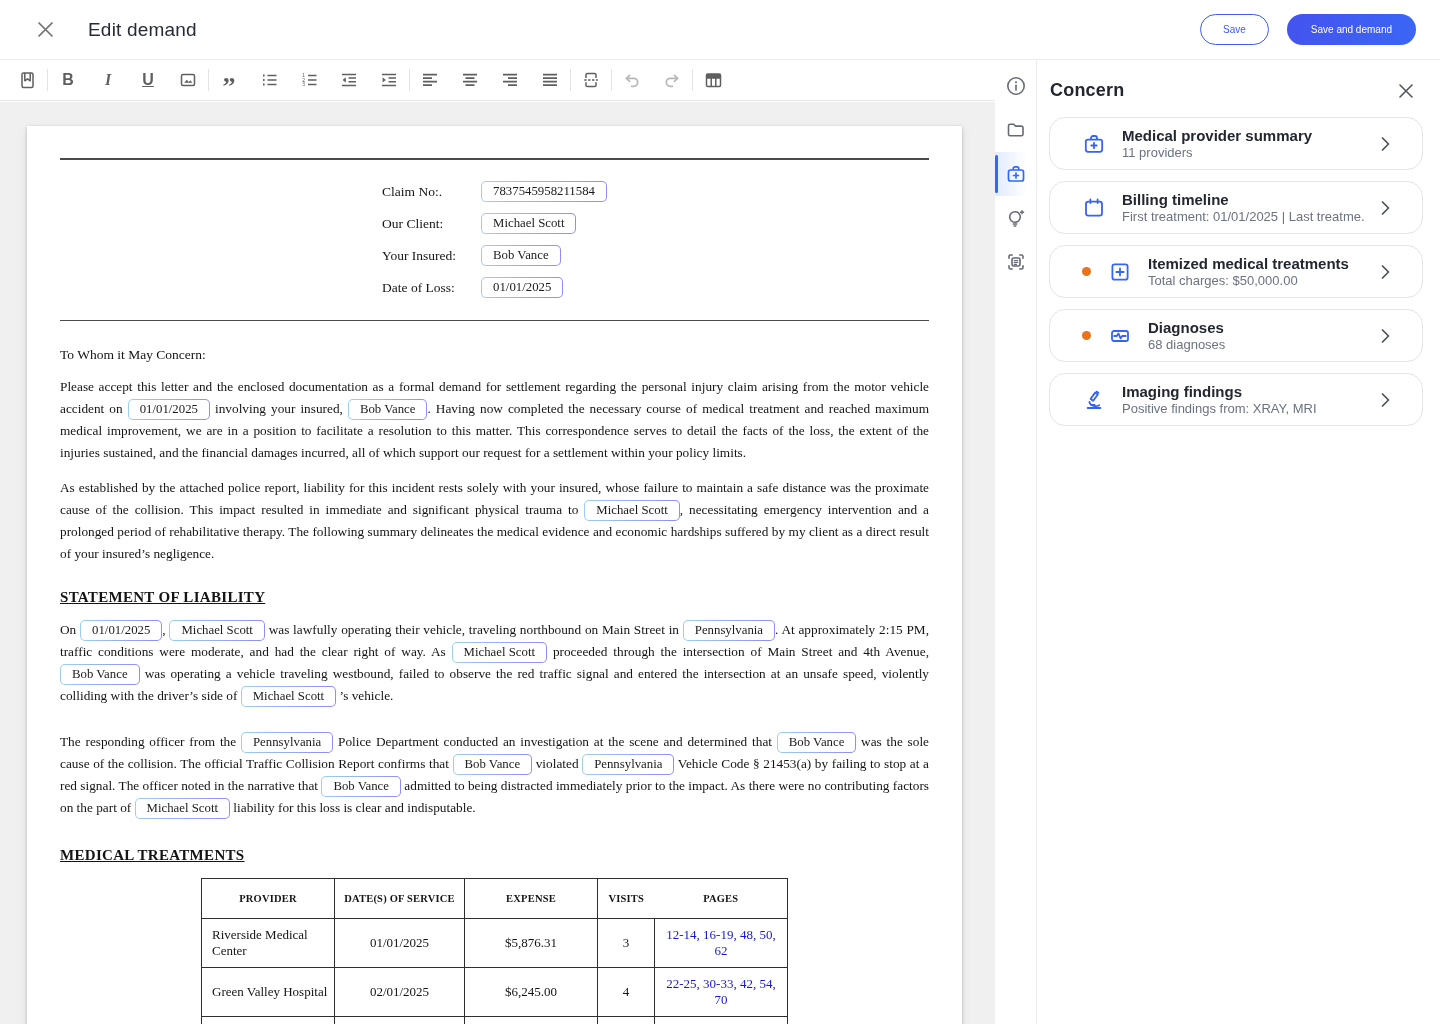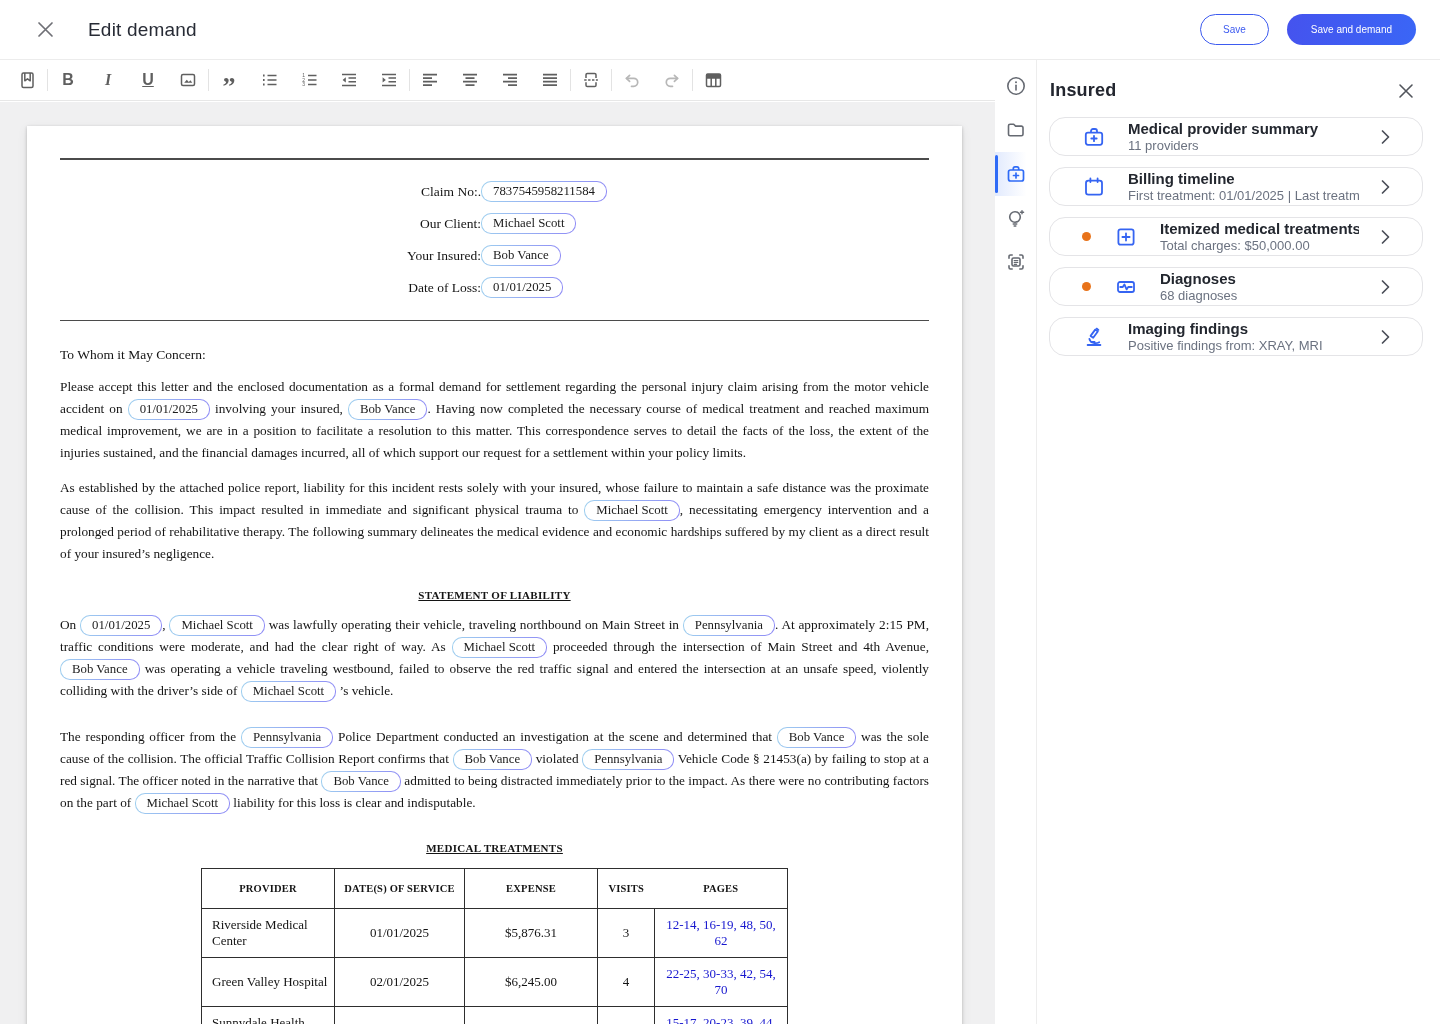--- a/index.html
+++ b/index.html
@@ -27,30 +27,30 @@
 
   
   .canvas { position:absolute; top:102px; left:0; width:995px; height:922px; background:#f0f0f1; overflow:hidden; }
   .page { position:absolute; top:24px; left:27px; width:935px; height:1160px; background:#fff;
     box-shadow:0 1px 3px rgba(0,0,0,.22), 0 3px 10px rgba(0,0,0,.08);
     padding:32px 33px; font-family:"Liberation Serif","DejaVu Serif",serif; color:#141414; }
   .rule { height:1.5px; background:#4b4b4b; }
   .rule2 { margin-top:16px; }
 
   .claim-block { width:fit-content; margin:16px auto 0; display:flex; flex-direction:column; }
-  .claim-row { display:flex; align-items:center; height:32px;text-align:right; }
+  .claim-row { display:flex; align-items:center; height:32px; }
   .claim-label { width:99px; font-size:13.5px; }
-  .token { display:inline-block; border:1.5px solid transparent; border-radius:10px; padding:1px 11px;
+  .token { display:inline-block; border:1.5px solid transparent; border-radius:5px; padding:1px 11px;
     background:linear-gradient(#fff,#fff) padding-box, linear-gradient(100deg,#9ed0ef,#8f8bf6) border-box;
     font-size:12.8px; line-height:17px; color:#1c1c1c; white-space:nowrap; cursor:pointer; }
 
   .salutation { margin-top:26px; font-size:13.5px; }
   .doc-p { margin-top:13px; font-size:13.3px; line-height:22px; text-align:justify; }
   .doc-p.gap { margin-top:24px; }
-  .doc-h { margin-top:24px; text-align:center; font-size:11px; font-weight:700;
+  .doc-h { margin-top:24px; font-size:15px; font-weight:700;
     text-decoration:underline; letter-spacing:.3px; }
   .doc-h2 { margin-top:28px; }
 
   table.treatments { margin:14px auto 0; border-collapse:collapse; table-layout:fixed; width:586px; }
   .treatments th, .treatments td { border:1px solid #2e2e2e; }
   .treatments th { height:40px; font-size:10.5px; letter-spacing:.2px; font-weight:700; text-align:center; padding:2px 6px; }
   .treatments th.no-r { border-right:none; }
   .treatments th.no-l { border-left:none; }
   .treatments td { height:49px; font-size:13px; vertical-align:middle; text-align:center; padding:2px 6px; }
   .treatments td.c-provider { text-align:left; padding-left:10px; }
@@ -64,22 +64,22 @@
   .rail-item.active { color:#2f6bf6; background:linear-gradient(90deg, rgba(47,107,246,.14), rgba(47,107,246,0) 75%); }
   .rail-item.active::before { content:""; position:absolute; left:0; top:3px; width:3.5px; height:38px;
     background:#2f6bf6; border-radius:2px; }
 
   
   .panel { position:absolute; top:60px; left:1038px; width:402px; height:964px; background:#fff; }
   .panel-header { display:flex; align-items:center; justify-content:space-between; padding:20px 24px 16px 12px; }
   .panel-title { font-size:18px; font-weight:700; color:#23262f; letter-spacing:.2px; }
   .panel-close { width:20px; height:20px; display:flex; align-items:center; justify-content:center; cursor:pointer; }
   .cards { display:flex; flex-direction:column; gap:11px; padding:0 17px 0 11px; }
-  .card { height:39px; border:1px solid #e4e4e7; border-radius:16px; background:#fff;
-    display:flex; align-items:center; padding:0 32px; gap:22px; cursor:pointer; }
+  .card { height:53px; border:1px solid #e4e4e7; border-radius:16px; background:#fff;
+    display:flex; align-items:center; padding:0 32px; gap:16px; cursor:pointer; }
   .dot { width:9px; height:9px; border-radius:50%; background:#e8731a; flex:none; margin-right:1px; }
   .card-icon { flex:none; color:#3564f2; }
   .card-text { flex:1; min-width:0; display:flex; flex-direction:column; gap:1px; }
   .card-title { font-size:15px; font-weight:700; color:#23272f; white-space:nowrap; overflow:hidden; }
   .card-sub { font-size:13px; color:#6b7280; white-space:nowrap; overflow:hidden; }
   .chev { flex:none; display:flex; align-items:center; }
 </style>
 </head>
 <body>
 
@@ -313,21 +313,21 @@
     <svg width="22" height="22" viewBox="0 0 22 22" fill="none" stroke="currentColor" stroke-width="1.6" stroke-linecap="round" stroke-linejoin="round">
         <path d="M4 7.2 V5.5 a1.5 1.5 0 0 1 1.5-1.5 h1.7 M14.8 4 h1.7 a1.5 1.5 0 0 1 1.5 1.5 v1.7 M18 14.8 v1.7 a1.5 1.5 0 0 1-1.5 1.5 h-1.7 M7.2 18 H5.5 A1.5 1.5 0 0 1 4 16.5 v-1.7"></path>
         <rect x="7" y="7" width="8" height="8" rx="1.6"></rect>
         <path d="M9.2 9.6h3.6 M9.2 11.5h3.6 M9.2 13.3h2.4" stroke-width="1.2"></path>
       </svg>
   </div>
 </div>
 
 <div class="panel">
   <div class="panel-header">
-    <div class="panel-title">Insured</div>
+    <div class="panel-title">Concern</div>
     <div class="panel-close">
       <svg width="16" height="16" viewBox="0 0 16 16">
           <path d="M2 2 L14 14 M14 2 L2 14" stroke="#52555c" stroke-width="1.6" stroke-linecap="round" fill="none"></path>
         </svg>
     </div>
   </div>
   <div class="cards" id="medicals-cards">
       <div class="card">
         <svg class="card-icon" width="24" height="24" viewBox="0 0 24 24" fill="none" stroke="currentColor" stroke-width="1.8" stroke-linejoin="round">
           <rect x="3.8" y="7.6" width="16.4" height="12.2" rx="2.2"></rect>

